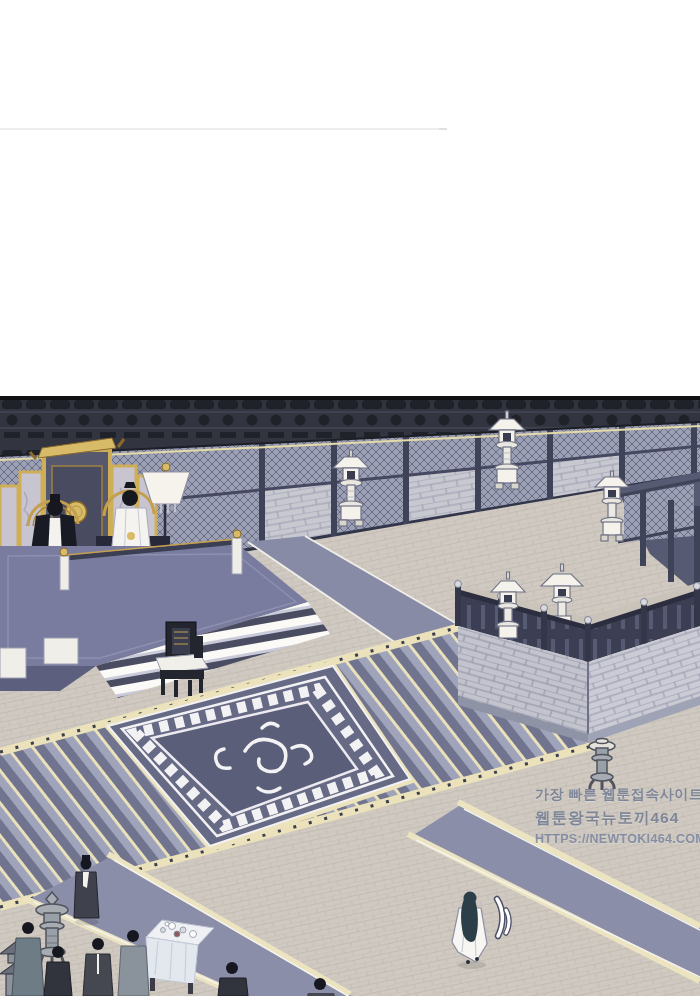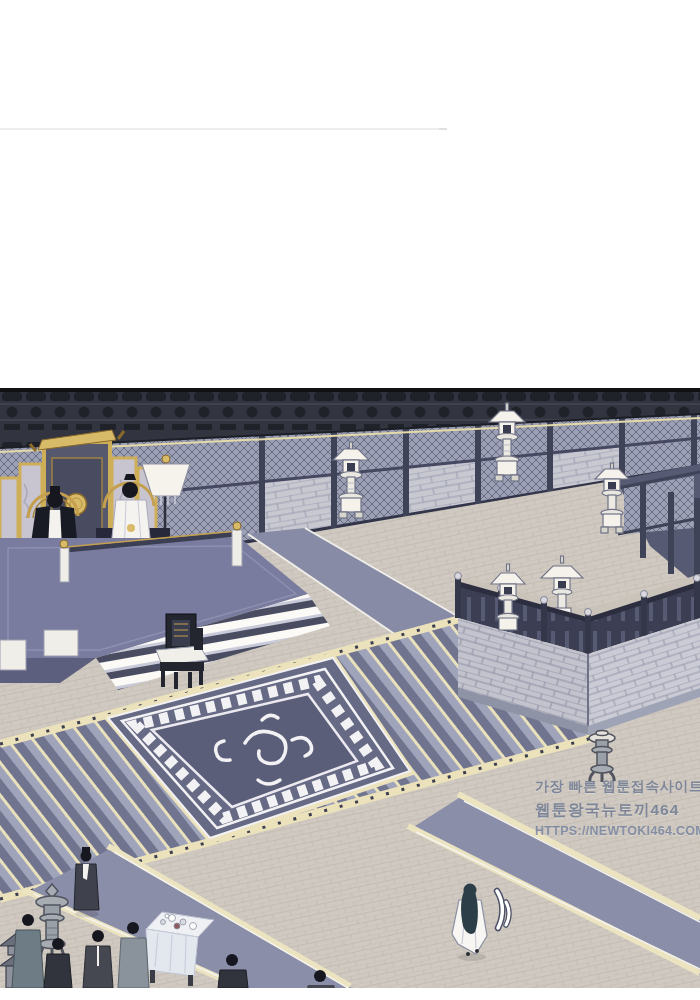--- a/index.html
+++ b/index.html
@@ -1,21 +1,21 @@
 <!DOCTYPE html>
 <html><head>
 <meta charset="utf-8">
 <style>
   html,body{margin:0;padding:0;background:#ffffff;}
   body{width:700px;height:1000px;position:relative;overflow:hidden;
        font-family:"Liberation Sans", sans-serif;}
   .prev-page-gap{position:absolute;left:0;top:0;width:700px;height:400px;background:#ffffff;}
   .page-divider{position:absolute;left:0;top:128px;width:447px;height:2px;background:#ededed;}
   .page-divider .tick{position:absolute;right:0;top:0;width:8px;height:2px;background:#e0e0e0;}
-  .comic-panel{position:absolute;left:0;top:388px;width:700px;height:600px;background:#cfc9c1;}
+  .comic-panel{position:absolute;left:0;top:396px;width:700px;height:600px;background:#cfc9c1;}
   .comic-panel svg{display:block;}
   .watermark{position:absolute;left:535px;top:389px;width:170px;
              color:rgba(62,80,118,0.58);font-weight:bold;line-height:1.55;
              text-shadow:0 1px 0 rgba(255,255,255,0.25);pointer-events:none;}
   .wm1{font-size:14px;letter-spacing:0.5px;}
   .wm2{font-size:15.5px;letter-spacing:1px;}
   .wm3{font-size:12.5px;letter-spacing:0.3px;color:rgba(84,102,140,0.62);}
 </style>
 </head>
 <body>

